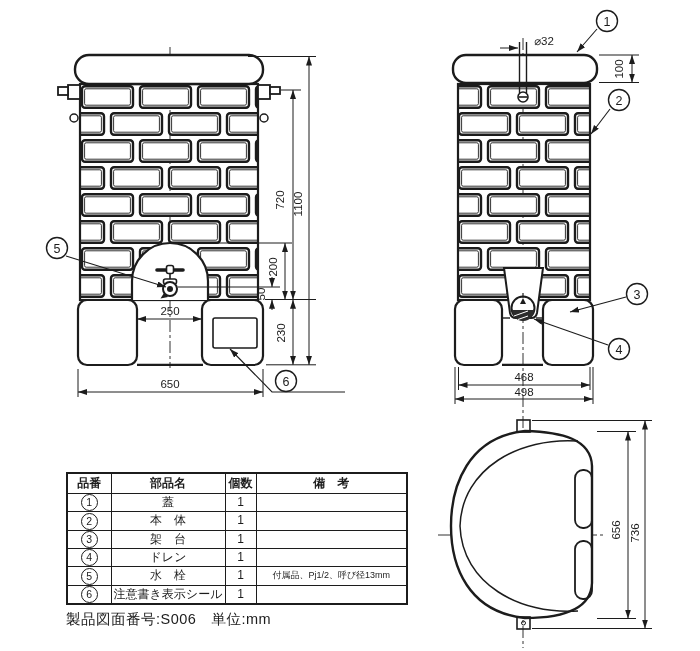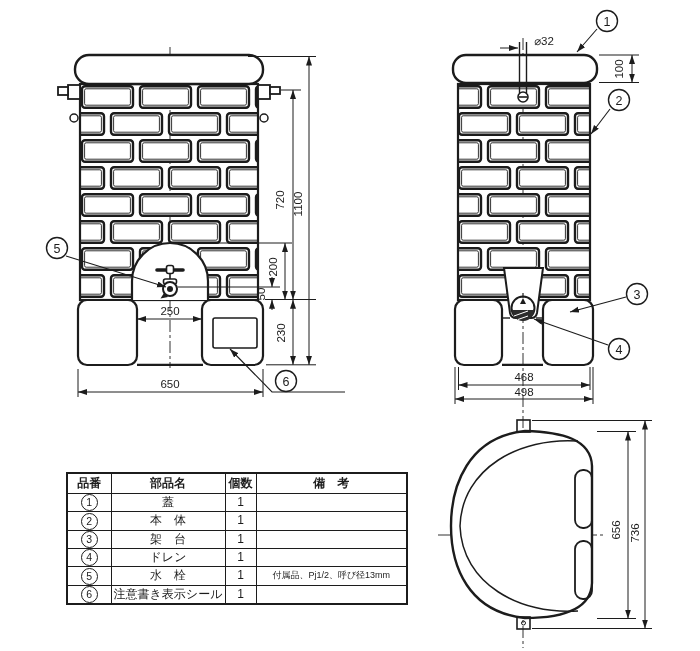--- a/index.html
+++ b/index.html
@@ -260,14 +260,15 @@
   </tr>
   <tr>
     <td><span class="cd">6</span></td>
     <td class="name-cell">注意書き表示シール</td>
     <td>1</td>
     <td class="rem"></td>
   </tr>
 </tbody>
     </table>
 
+<div class="footer">製品図面番号:S006　単位:mm</div>
 
 </div>
 
 </body></html>

